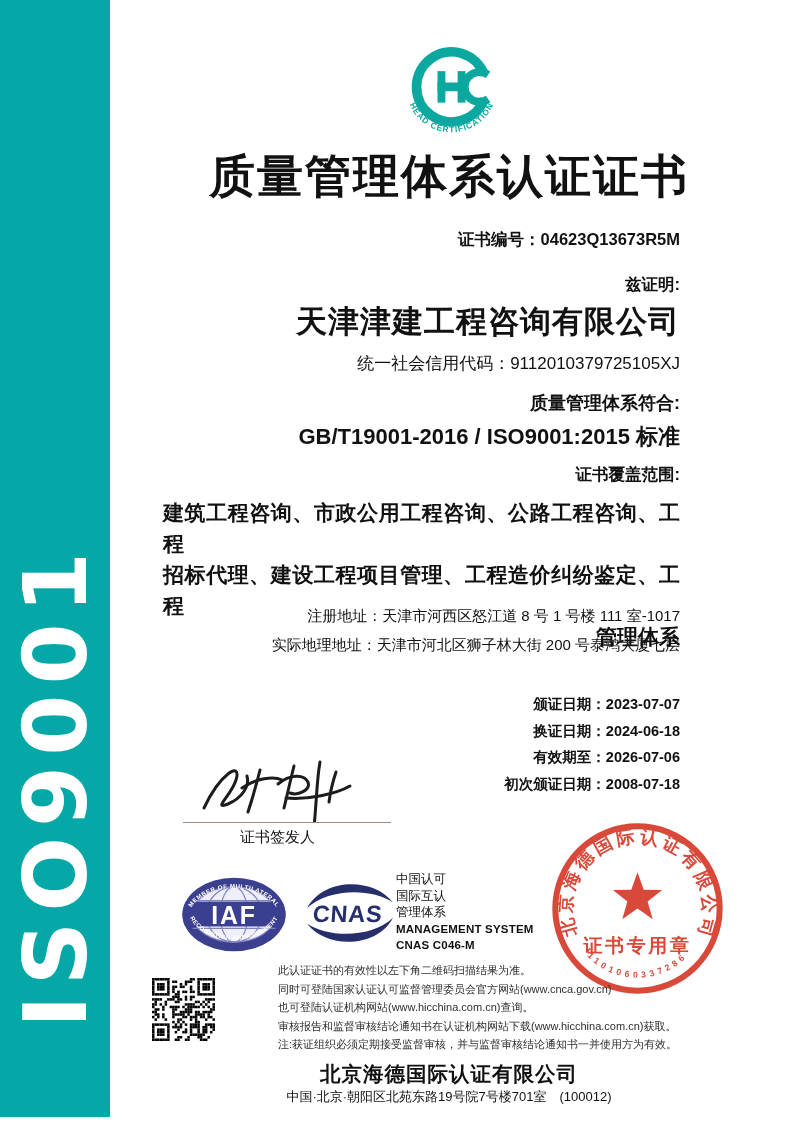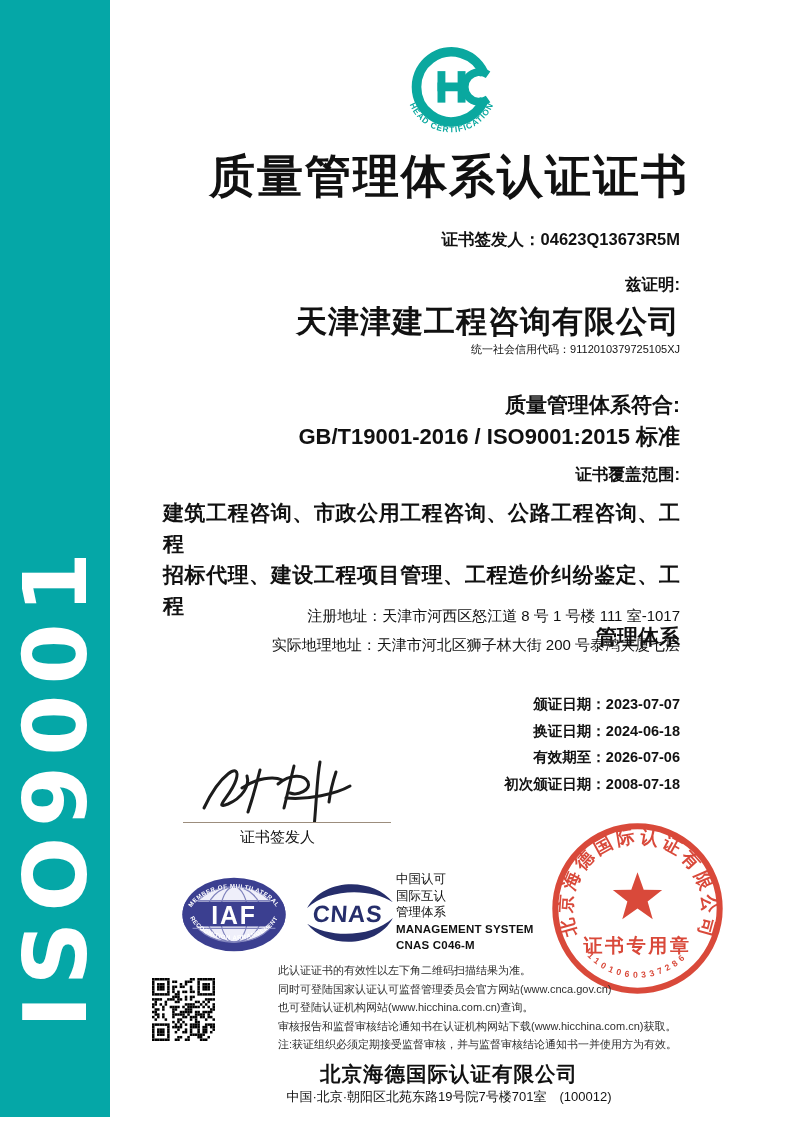--- a/index.html
+++ b/index.html
@@ -14,22 +14,22 @@
   .abs{position:absolute;}
   .r{left:163px;right:114px;text-align:right;}
   .bold{font-weight:700;}
 
   .hc-logo{left:399px;top:36px;width:105px;height:100px;}
   .title{left:114px;width:670px;top:146px;text-align:center;font-size:46px;font-weight:700;letter-spacing:2px;}
 
   .certno{top:229px;font-size:16.5px;}
   .certify{top:274px;font-size:16.5px;}
   .company{top:301px;font-size:31px;letter-spacing:1px;}
-  .credit{top:342px;font-size:11px;}
-  .qms{top:391px;font-size:21px;}
+  .credit{top:352px;font-size:17px;}
+  .qms{top:391px;font-size:18px;}
   .standard{top:422px;font-size:22px;}
   .scopelbl{top:464px;font-size:16.5px;}
 
   .scope{left:163px;right:114px;top:497px;font-size:21px;font-weight:700;line-height:31px;}
   .scope .jline{text-align:justify;text-align-last:justify;}
   .scope .rline{text-align:right;}
 
   .regaddr{top:607px;font-size:15px;}
   .actaddr{top:636px;font-size:15px;}
 
@@ -71,21 +71,21 @@
     </g>
     <path d="M101.8,43.1 A17,17 0 1 0 101.8,70.9" fill="none" stroke="#0aa89f" stroke-width="9"></path>
     <path id="hcArc" d="M9.8,70.5 A52,52 0 0 0 110.2,70.5" fill="none"></path>
     <text font-size="9.5" font-weight="bold" fill="#0aa89f" letter-spacing="1.1">
       <textPath href="#hcArc" startOffset="50%" text-anchor="middle">HEAD CERTIFICATION</textPath>
     </text>
   </svg>
 
   <div class="abs title">质量管理体系认证证书</div>
 
-  <div class="abs r bold certno">证书签发人：04623Q13673R5M</div>
+  <div class="abs r bold certno">证书编号：04623Q13673R5M</div>
   <div class="abs r bold certify">兹证明:</div>
   <div class="abs r bold company">天津津建工程咨询有限公司</div>
   <div class="abs r credit">统一社会信用代码：9112010379725105XJ</div>
   <div class="abs r bold qms">质量管理体系符合:</div>
   <div class="abs r bold standard">GB/T19001-2016 / ISO9001:2015 标准</div>
   <div class="abs r bold scopelbl">证书覆盖范围:</div>
 
   <div class="abs scope">
     <div class="jline">建筑工程咨询、市政公用工程咨询、公路工程咨询、工程</div>
     <div class="jline">招标代理、建设工程项目管理、工程造价纠纷鉴定、工程</div>

